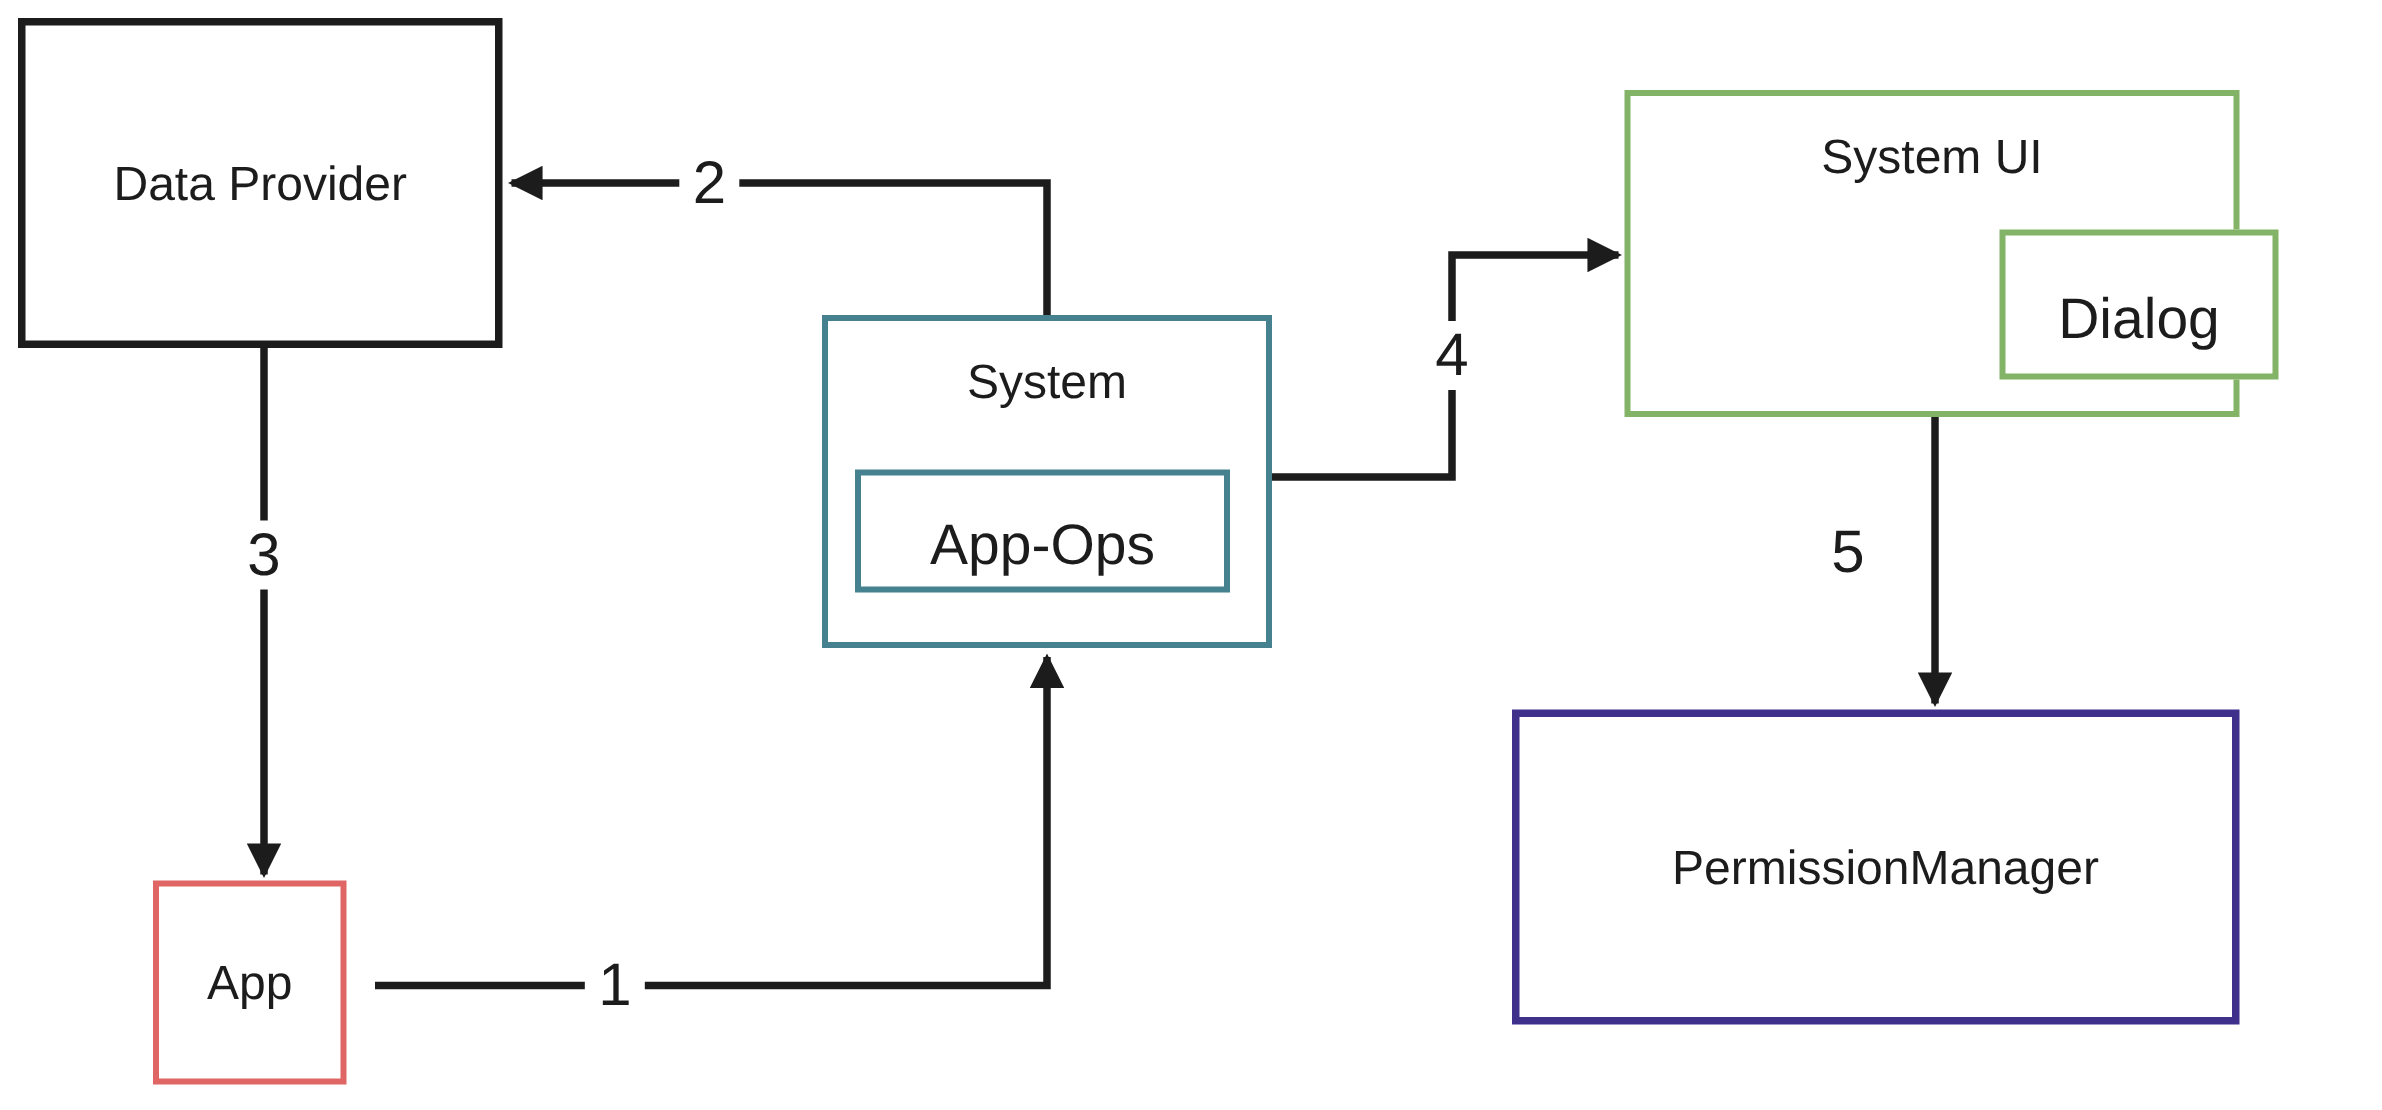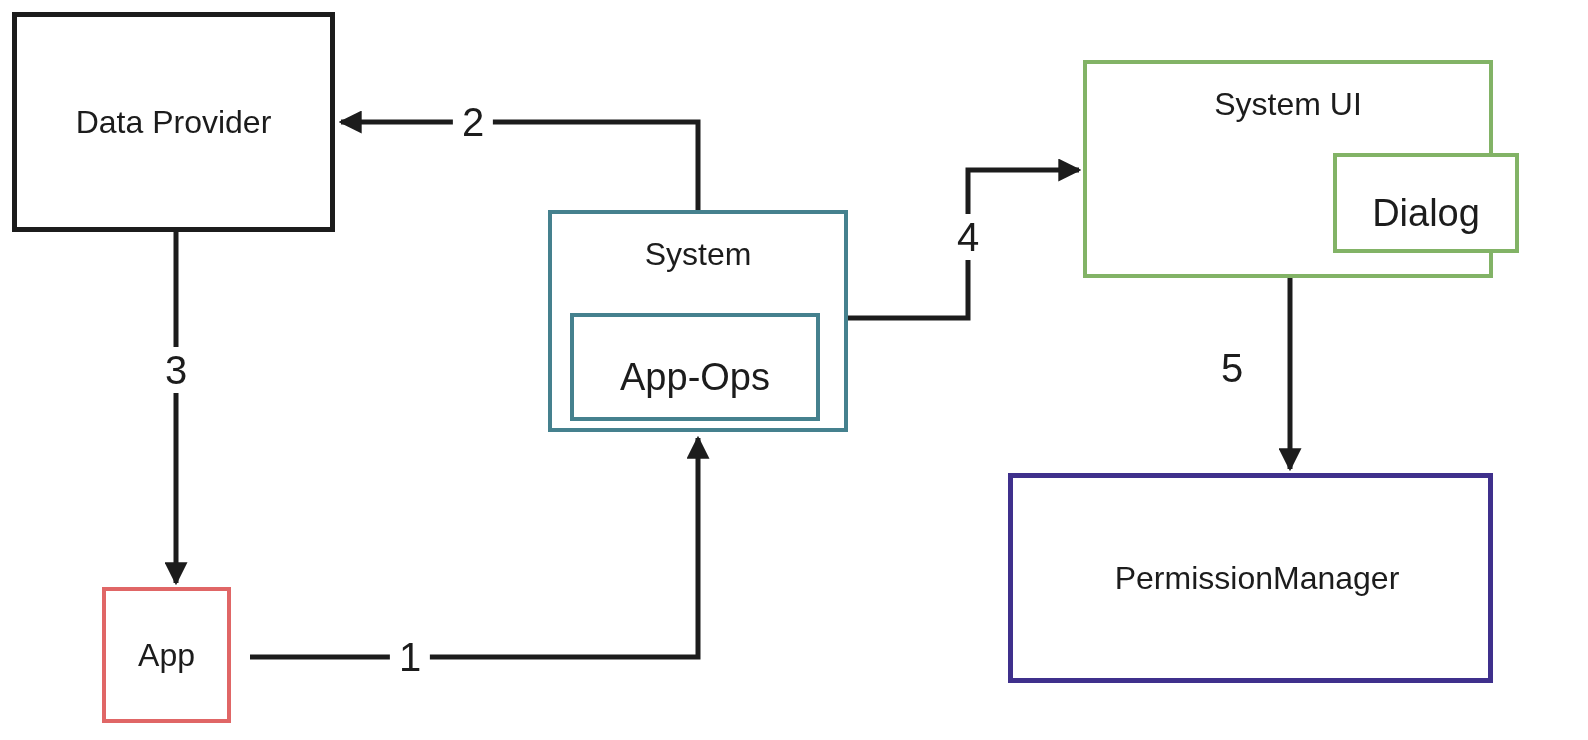--- a/index.html
+++ b/index.html
@@ -56,21 +56,21 @@
     align-items: center;
     justify-content: center;
   }
   .inner .label {
     font-size: 38px;
     white-space: nowrap;
   }
   #box-data-provider { left: 12px;  top: 12px;  width: 323px; height: 220px; border: 5px solid var(--black, #1c1c1c); }
   #box-app           { left: 102px; top: 587px; width: 129px; height: 136px; border: 4px solid var(--red, #e06666); }
   #box-system        { left: 548px; top: 210px; width: 300px; height: 222px; border: 4px solid var(--teal, #45818e); text-align: right; }
-  #box-app-ops       { left: 18px;  top: 99px;  width: 250px; height: 108px;  border: 4px solid var(--teal, #45818e); }
+  #box-app-ops       { left: 18px;  top: 99px;  width: 250px; height: 82px;  border: 4px solid var(--teal, #45818e); }
   #box-system-ui     { left: 1083px; top: 60px; width: 410px; height: 218px; border: 4px solid var(--green, #82b366); }
   #box-dialog        { left: 203px; top: 89px;  width: 186px; height: 100px; border: 4px solid var(--green, #82b366); margin-left: 43px; }
   #box-permission-manager { left: 1008px; top: 473px; width: 485px; height: 210px; border: 5px solid var(--purple, #3f308c); padding-left: 13px; }
 
   .edge-label {
     position: absolute;
     z-index: 3;
     transform: translate(-50%, -50%);
     background: #ffffff;
     font-size: 40px;

